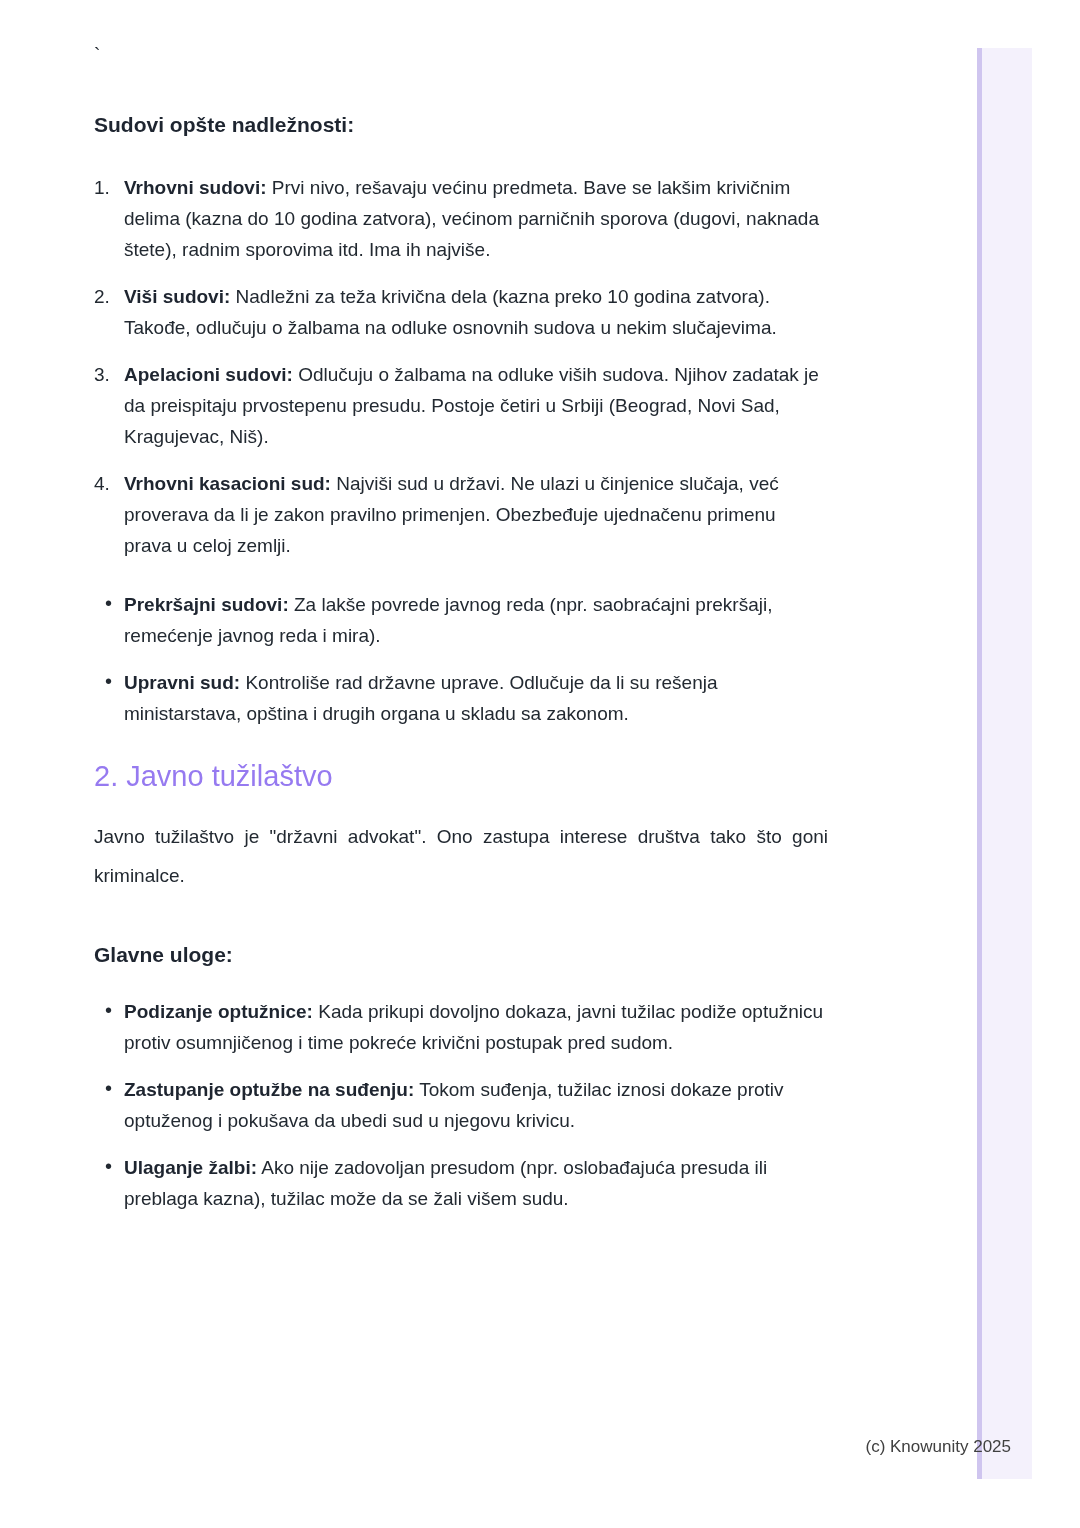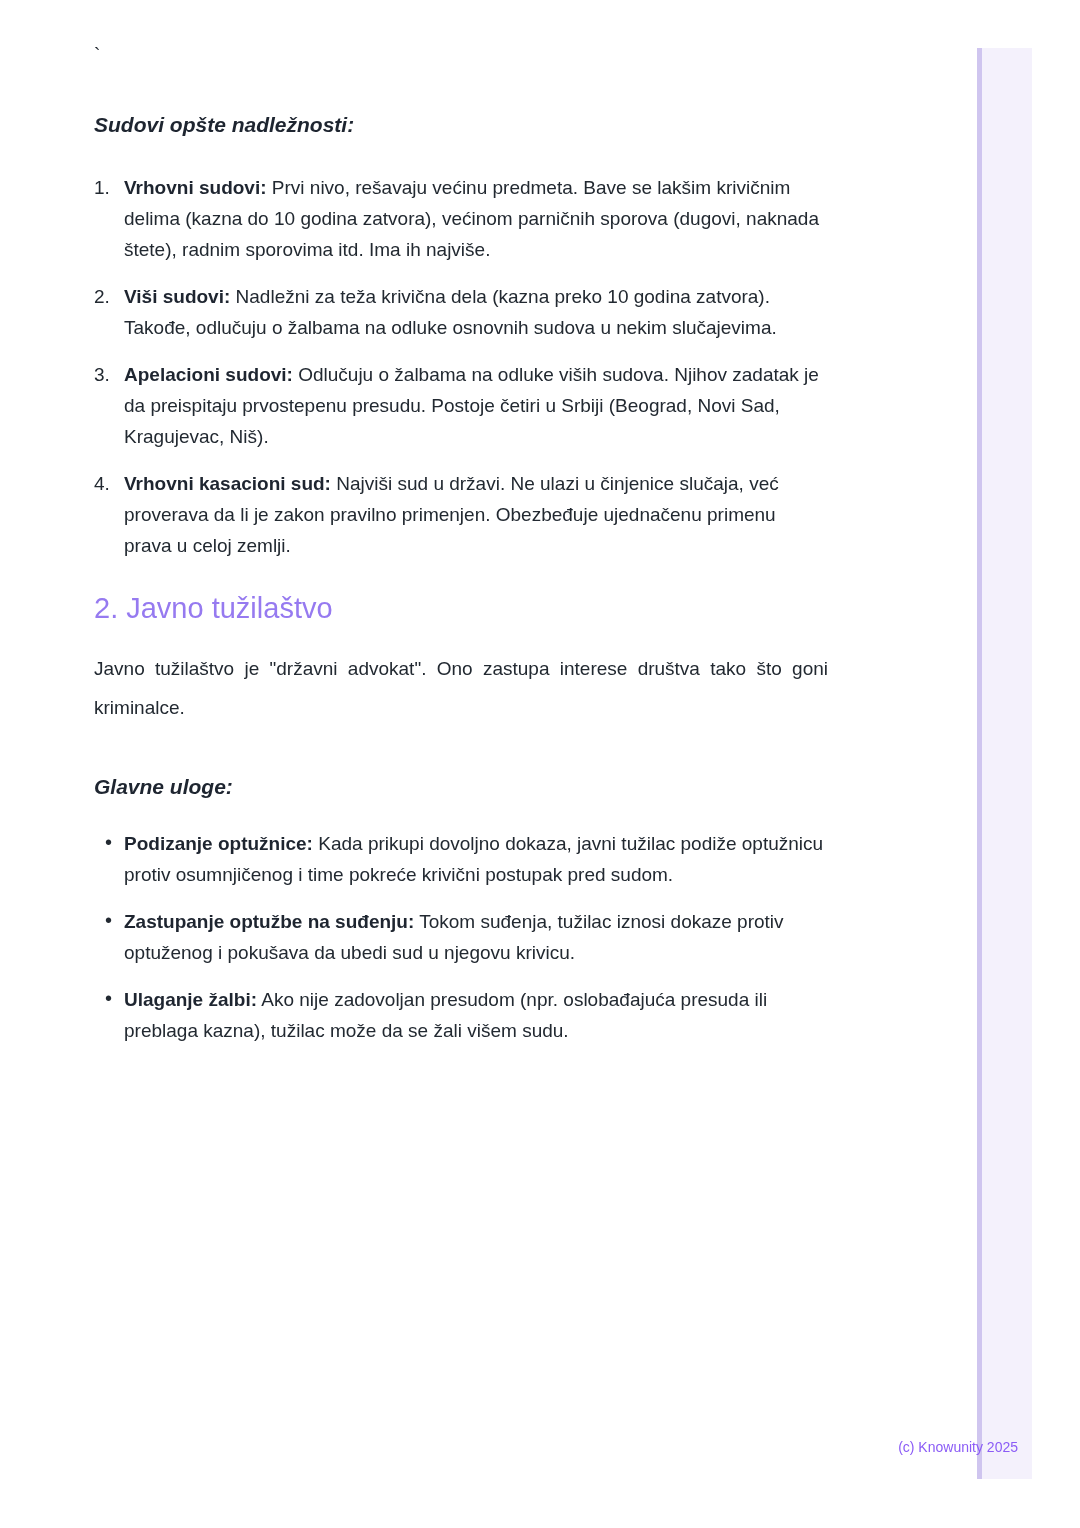--- a/index.html
+++ b/index.html
@@ -36,21 +36,20 @@
     font-size: 19px;
     line-height: 20px;
     color: #222931;
   }
   h3.sec-heading {
     font-size: 21px;
     line-height: 26px;
     font-weight: bold;
     color: #1e2530;
     margin: 47px 0 0 0;
-    font-style: italic;
   }
   h3.sec-heading.mid { margin-top: 29px; }
   h3.sec-heading.roles { }
   h2.purple-heading {
     font-size: 29px;
     line-height: 38px;
     font-weight: normal;
     color: #967af0;
     margin: 28px 0 0 0;
   }
@@ -85,24 +84,24 @@
   p.intro {
     font-size: 19px;
     line-height: 39px;
     text-align: justify;
     margin: 22px 0 0 0;
     color: #222931;
   }
   .footer {
     position: absolute;
     top: 1438px;
-    right: 62px;
-    font-size: 14px;
+    right: 69px;
+    font-size: 17px;
     line-height: 18px;
-    color: #8b5cf6;
+    color: #404040;
     z-index: 3;
   }
 </style>
 </head>
 <body>
 
 <div class="page">
 
   <div class="side-strip"></div>
 
@@ -122,20 +121,26 @@
       <li>
         <span class="num">3.</span><span class="lead">Apelacioni sudovi:</span><span> Odlučuju o žalbama na odluke viših sudova. Njihov zadatak je da preispitaju prvostepenu presudu. Postoje četiri u Srbiji (Beograd, Novi Sad, Kragujevac, Niš).</span>
       </li>
       <li>
         <span class="num">4.</span><span class="lead">Vrhovni kasacioni sud:</span><span> Najviši sud u državi. Ne ulazi u činjenice slučaja, već proverava da li je zakon pravilno primenjen. Obezbeđuje ujednačenu primenu prava u celoj zemlji.</span>
       </li>
     </ol>
 
 
     <ul class="dot-list">
+      <li>
+        <span class="lead">Prekršajni sudovi:</span><span> Za lakše povrede javnog reda (npr. saobraćajni prekršaji, remećenje javnog reda i mira).</span>
+      </li>
+      <li>
+        <span class="lead">Upravni sud:</span><span> Kontroliše rad državne uprave. Odlučuje da li su rešenja ministarstava, opština i drugih organa u skladu sa zakonom.</span>
+      </li>
     </ul>
 
     <h2 class="purple-heading">2. Javno tužilaštvo</h2>
 
     <p class="intro">Javno tužilaštvo je "državni advokat". Ono zastupa interese društva tako što goni kriminalce.</p>
 
     <h3 class="sec-heading roles">Glavne uloge:</h3>
 
     <ul class="dot-list">
       <li>

